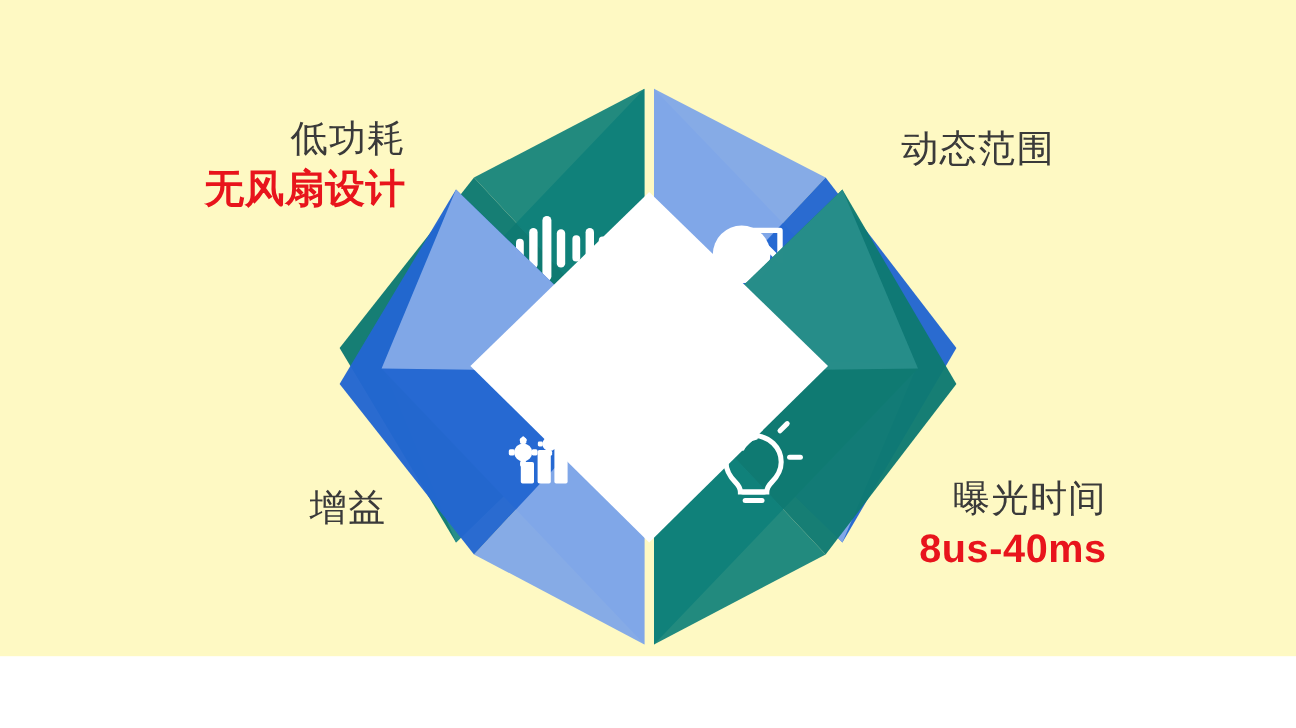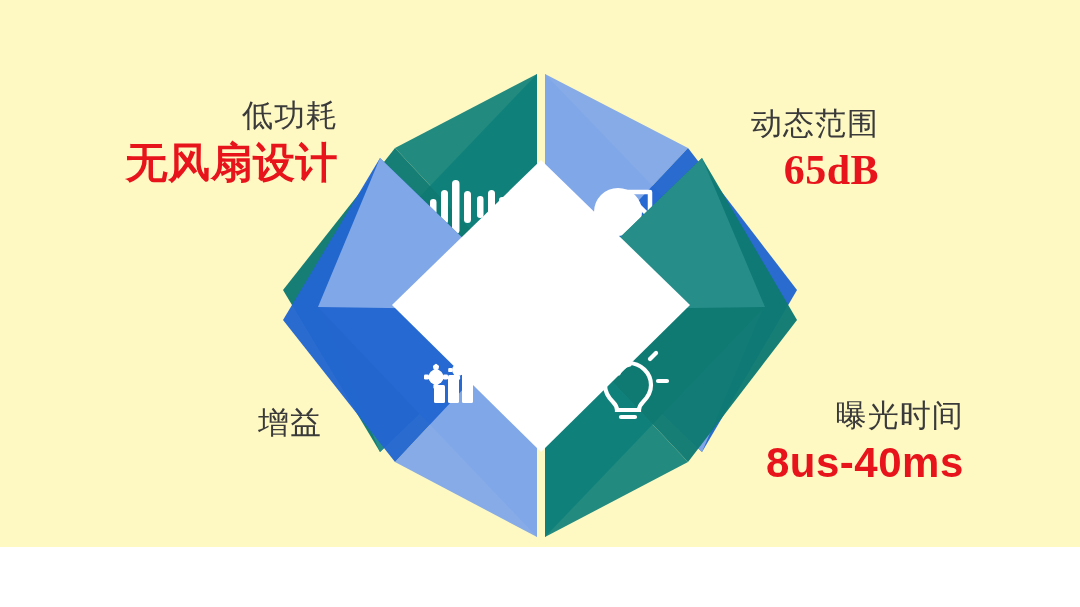--- a/index.html
+++ b/index.html
@@ -33,21 +33,21 @@
   .label .title {
     display: block;
     color: #3a3a3a;
     font-size: 31px;
     font-weight: 400;
     letter-spacing: 1px;
   }
   .label .value {
     display: block;
     color: #e8141c;
-    font-size: 42px;
+    font-size: 33px;
     font-weight: bold;
     letter-spacing: 0.5px;
     margin-top: 3px;
   }
   .label.tl { left: 338px; top: 98px; text-align: right; transform: translateX(-100%); }
   .label.tr { left: 751px; top: 106px; text-align: right; font-family: Liberation Serif, serif; }
   .label.bl { left: 322px; top: 405px; text-align: right; transform: translateX(-100%); }
   .label.br { left: 766px; top: 398px; text-align: right; }
 </style>
 </head>
@@ -145,21 +145,20 @@
     <polygon points="541,160 690,305 541,452 392,305" fill="#ffffff"></polygon>
   </svg>
 
   <div class="label tl">
     <span class="title">低功耗</span>
     <span class="value">无风扇设计</span>
   </div>
 
   <div class="label tr">
     <span class="title">动态范围</span>
-    <span class="value">65dB</span>
   </div>
 
   <div class="label bl">
     <span class="title">增益</span>
   </div>
 
   <div class="label br">
     <span class="title">曝光时间</span>
     <span class="value">8us-40ms</span>
   </div>

